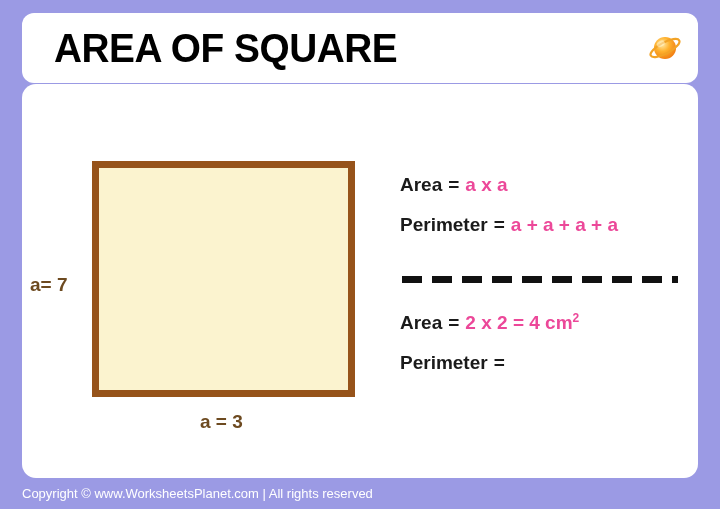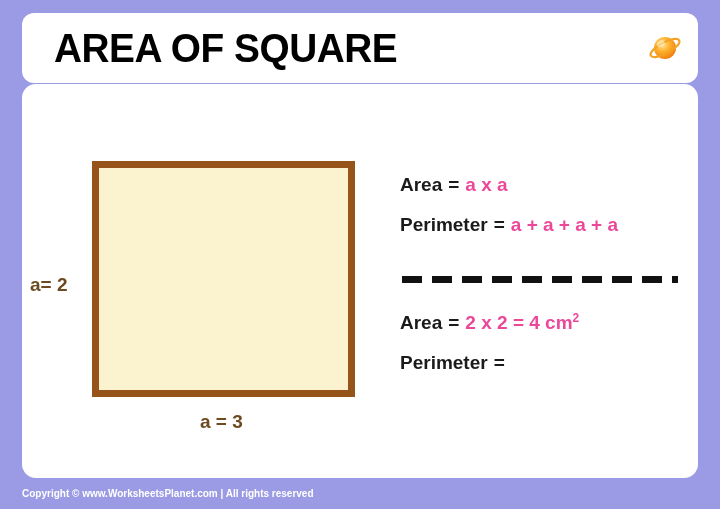--- a/index.html
+++ b/index.html
@@ -187,22 +187,22 @@
     left: 0;
     bottom: 0;
     width: 720px;
     height: 31px;
     display: flex;
     align-items: center;
   }
   .footer-text {
     margin-left: 22px;
     font-family: "Liberation Sans", sans-serif;
-    font-weight: bold;
-    font-size: 10px;
+    font-weight: normal;
+    font-size: 13px;
     color: #ffffff;
     white-space: nowrap;
   }
 </style>
 </head>
 <body>
 
 <div class="header-card">
   <div class="page-title">AREA OF SQUARE</div>
 
@@ -219,21 +219,21 @@
       <ellipse cx="20" cy="20" rx="19" ry="6.5" fill="none" stroke="#f2a326" stroke-width="2.6" transform="rotate(-28 20 20)"></ellipse>
       <ellipse cx="15" cy="15" rx="5" ry="3.4" fill="#fff3c9" opacity="0.55" transform="rotate(-28 15 15)"></ellipse>
     </svg>
   </div>
 </div>
 
 <div class="main-card">
 
   <div class="figure-area">
     <div class="square-shape"></div>
-    <div class="side-label side-label-left">a= 2</div>
+    <div class="side-label side-label-left">a= 7</div>
     <div class="side-label side-label-bottom">a = 3</div>
   </div>
 
   <div class="formula-area">
 
     <div class="formula-row row-area-general">
       <span class="formula-label">Area</span>
       <span class="formula-eq">=</span>
       <span class="formula-expr">a x a</span>
     </div>

